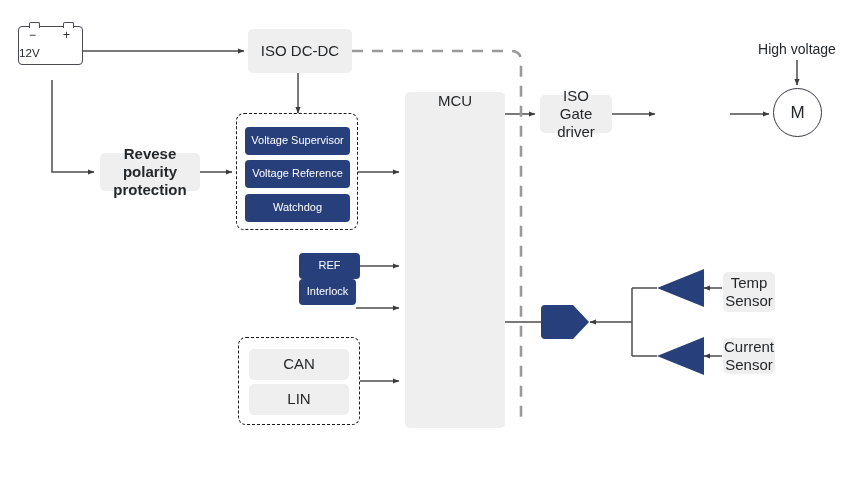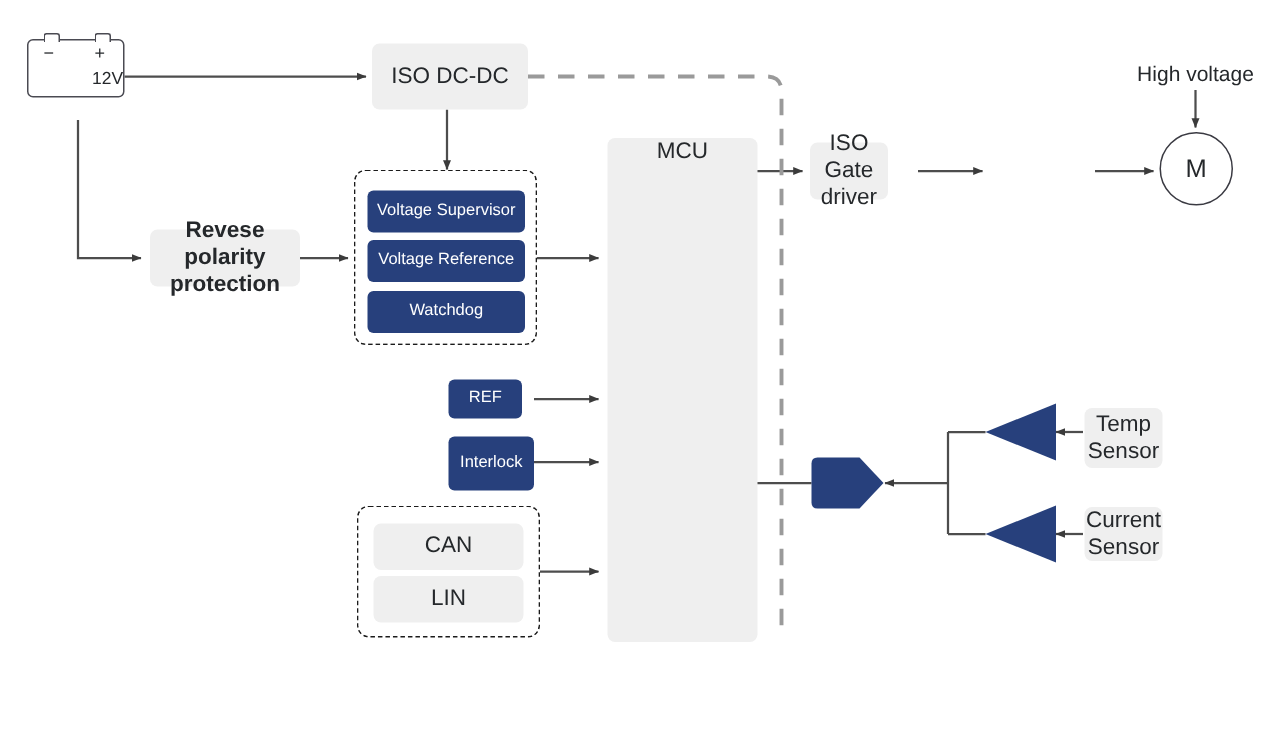--- a/index.html
+++ b/index.html
@@ -83,21 +83,21 @@
   }
   .bat-sign {
     position: absolute;
     font-size: 12px;
     color: #25282b;
     font-family: "Liberation Sans", sans-serif;
   }
   #battery-value {
     position: absolute;
     width: 100%;
-    text-align: right;
+    text-align: left;
     font-size: 11.6px;
     color: #25282b;
   }
   
   #motor-symbol {
     position: absolute;
     box-sizing: border-box;
     border: 1.3px solid #3a3a42;
     border-radius: 50%;
     background: #ffffff;
@@ -177,30 +177,30 @@
   <div class="node grey-box" style="left:248px; top:29px; width:104px; height:44px;">ISO DC-DC</div>
 
   <div class="node grey-box" style="left:100px; top:153px; width:100px; height:38px;font-weight:bold;">Revese polarity
 protection</div>
 
   <div class="dashed-group" style="left:236px; top:113px; width:122px; height:117px;"></div>
   <div class="node blue-box" style="left:245px; top:127px; width:105px; height:28px;">Voltage Supervisor</div>
   <div class="node blue-box" style="left:245px; top:160px; width:105px; height:28px;">Voltage Reference</div>
   <div class="node blue-box" style="left:245px; top:194px; width:105px; height:28px;">Watchdog</div>
 
-  <div class="node blue-box" style="left:299px; top:253px; width:49px; height:26px;">REF</div>
-  <div class="node blue-box" style="left:299px; top:291px; width:57px; height:36px;">Interlock</div>
+  <div class="node blue-box" style="left:299px; top:253px; width:61px; height:26px;">REF</div>
+  <div class="node blue-box" style="left:299px; top:279px; width:57px; height:26px;">Interlock</div>
 
   <div class="dashed-group" style="left:238px; top:337px; width:122px; height:88px;"></div>
   <div class="node grey-box" style="left:249px; top:349px; width:100px; height:31px;">CAN</div>
   <div class="node grey-box" style="left:249px; top:384px; width:100px; height:31px;">LIN</div>
 
   <div class="node grey-box" style="left:405px; top:92px; width:100px; height:336px; align-items:flex-start; ">MCU</div>
 
-  <div class="node grey-box" style="left:540px; top:95px; width:52px; height:38px;">ISO
+  <div class="node grey-box" style="left:540px; top:95px; width:72px; height:38px;">ISO
 Gate driver</div>
   <div id="motor-symbol" style="left:773px; top:88px; width:49px; height:49px;">M</div>
   <div class="plain-label" style="left:747px; top:41px; width:100px;">High voltage</div>
 
   <div class="node grey-box" style="left:723px; top:272px; width:52px; height:40px;">Temp
 Sensor</div>
   <div class="node grey-box" style="left:723px; top:338px; width:52px; height:36px;">Current
 Sensor</div>
 
 </div>

